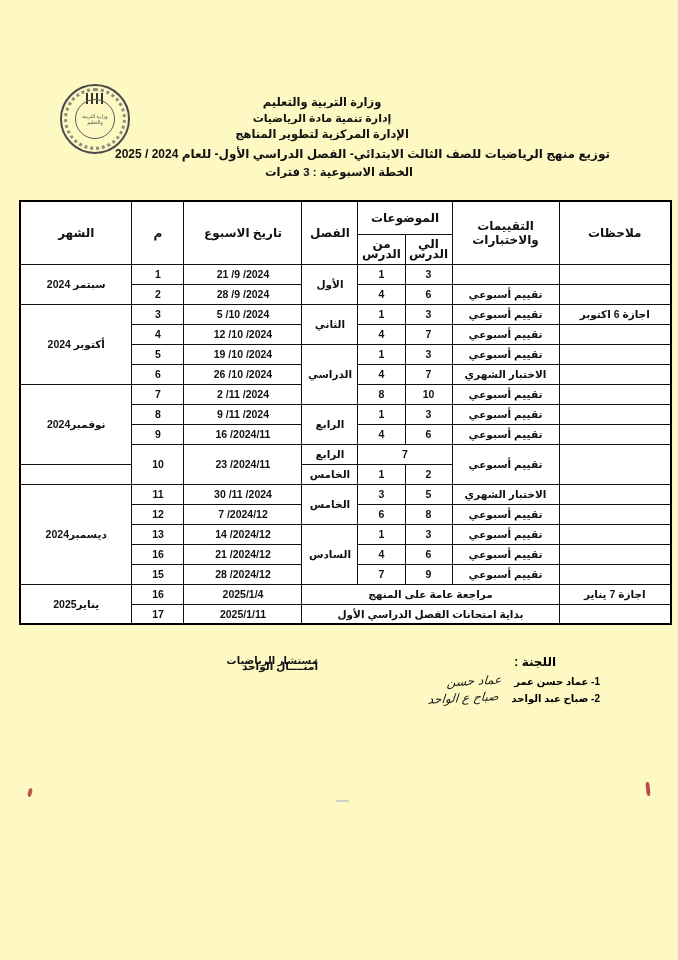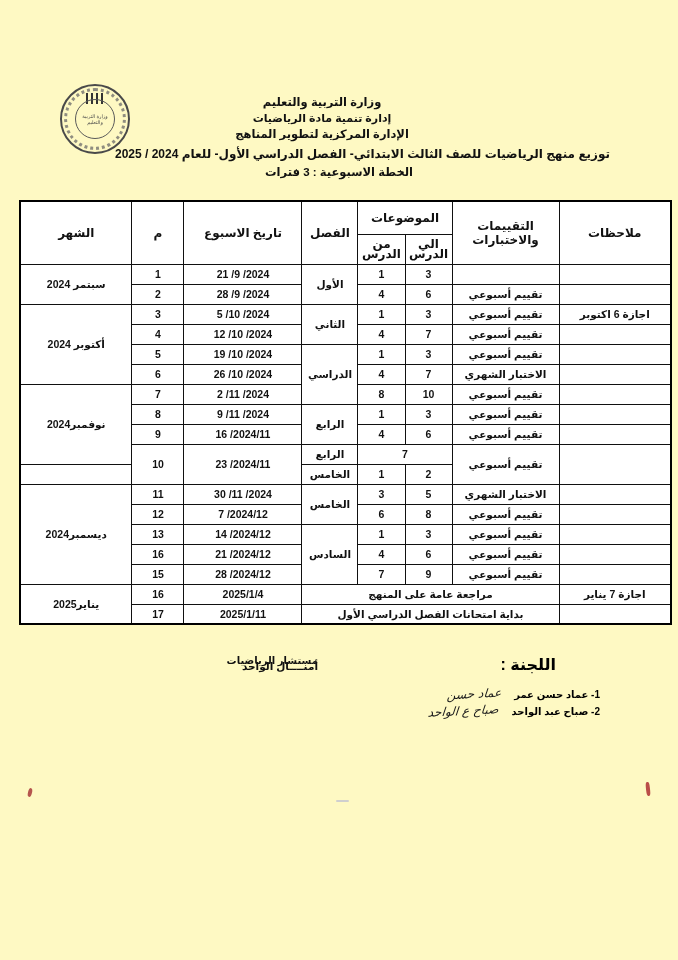--- a/index.html
+++ b/index.html
@@ -185,23 +185,23 @@
 
   .committee {
     position: absolute;
     right: 60px;
     top: 655px;
     width: 300px;
     text-align: right;
     direction: rtl;
   }
   .committee .c-title {
-    font-size: 16px;
-    font-weight: bold;
-    margin-bottom: 12px;
+    font-size: 12px;
+    font-weight: bold;
+    margin-bottom: 4px;
     padding-right: 62px;
   }
   .committee .c-row {
     font-size: 10px;
     font-weight: bold;
     line-height: 17px;
     padding-right: 18px;
     position: relative;
     white-space: nowrap;
   }

